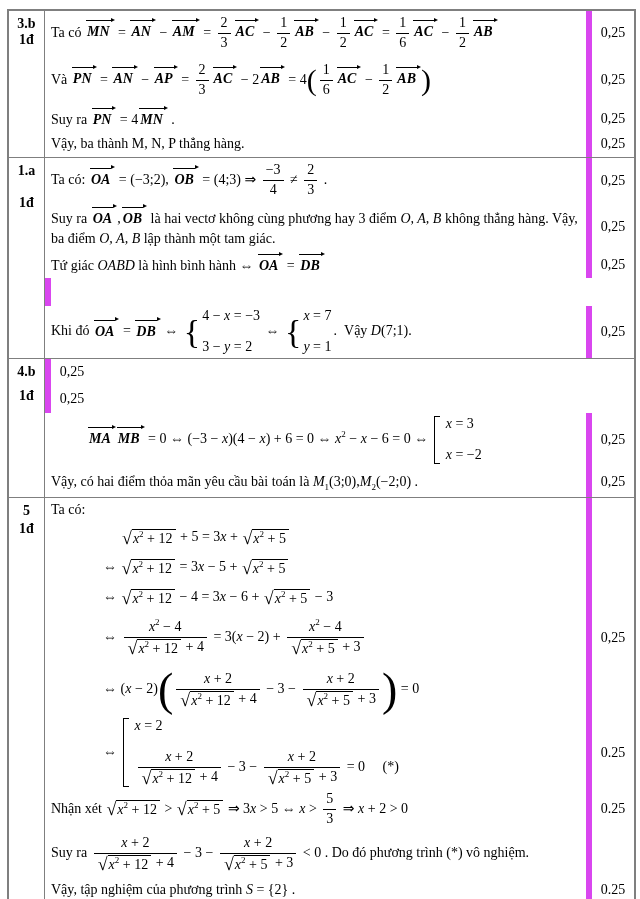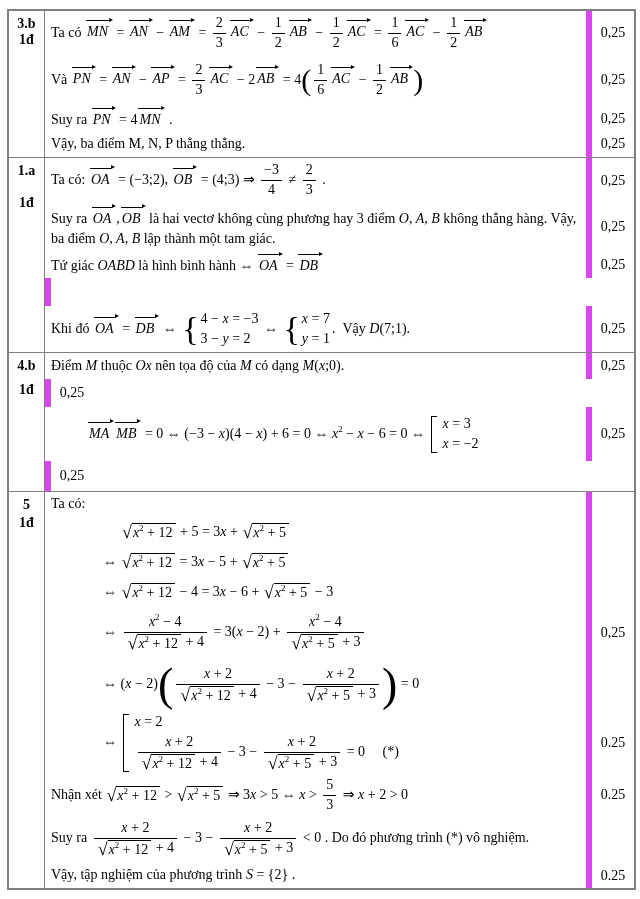--- a/index.html
+++ b/index.html
@@ -28,42 +28,42 @@
   .line { display: flex; align-items: center; }
   .ltext { flex: 1; padding: 2px 4px 2px 6px; line-height: 1.45; min-width: 0; }
   .lscore {
     width: 48px; flex: 0 0 48px;
     border-left: 6px solid #d946ef;
     align-self: stretch;
     display: flex; align-items: center; justify-content: center;
   }
   
   i { font-style: italic; }
-  .v { position: relative; display: inline-block; font-style: italic; padding: 3px 4px 0 1px; margin: 0 1px; }
+  .v { position: relative; display: inline-block; font-style: italic; padding: 3px 4px 0 1px; margin: 0 1px; font-weight: bold; }
   .v::before { content: ''; position: absolute; top: 1px; left: 0; right: 3px; border-top: 1px solid #000; }
   .v::after {
     content: ''; position: absolute; top: -1.5px; right: -1px;
     width: 0; height: 0;
     border-top: 2.5px solid transparent; border-bottom: 2.5px solid transparent;
     border-left: 4.5px solid #000;
   }
   .f { display: inline-block; vertical-align: middle; text-align: center; margin: 0 3px; }
   .f .n { display: block; border-bottom: 1px solid #000; padding: 0 3px 1px; line-height: 1.2; }
   .f .d { display: block; padding: 1px 3px 0; line-height: 1.2; }
   .q { display: inline-flex; align-items: flex-end; vertical-align: middle; margin: 0 1px; }
   .q .r { font-size: 18px; line-height: 15px; transform: translateY(-1px); }
   .q .i { border-top: 1px solid #000; padding: 1px 3px 0 1px; line-height: 1.15; }
   sup { font-size: 9px; vertical-align: super; line-height: 0; }
   sub { font-size: 9px; vertical-align: sub; line-height: 0; }
   .bp  { font-size: 30px; line-height: 0; vertical-align: middle; font-weight: 400; }
   .bp2 { font-size: 46px; line-height: 0; vertical-align: middle; font-weight: 400; }
   .cases { display: inline-flex; align-items: center; vertical-align: middle; margin: 0 2px; }
   .cb { font-size: 34px; line-height: 0; margin-right: 2px; }
   .sb { align-self: stretch; width: 6px; border: 1.5px solid #000; border-right: none; margin-right: 6px; }
-  .col { display: inline-flex; flex-direction: column; align-items: flex-start; gap: 3px; }
+  .col { display: inline-flex; flex-direction: column; align-items: flex-start; gap: 14px; }
   .col > span { line-height: 1.2; }
   .ind1 { padding-left: 42px; }
   .ind2 { padding-left: 58px; }
   .ind3 { padding-left: 76px; }
 </style>
 </head>
 <body>
 
 <div class="tbl">
 
@@ -79,21 +79,21 @@
       </div>
       <div class="line" style="min-height:50px">
         <div class="ltext">Và <i class="v">PN</i> = <i class="v">AN</i> − <i class="v">AP</i> = <span class="f"><span class="n">2</span><span class="d">3</span></span><i class="v">AC</i> − 2<i class="v">AB</i> = 4<span class="bp">(</span><span class="f"><span class="n">1</span><span class="d">6</span></span><i class="v">AC</i> − <span class="f"><span class="n">1</span><span class="d">2</span></span><i class="v">AB</i><span class="bp">)</span></div>
         <div class="lscore">0,25</div>
       </div>
       <div class="line" style="min-height:22px">
         <div class="ltext">Suy ra <i class="v">PN</i> = 4<i class="v">MN</i> .</div>
         <div class="lscore">0,25</div>
       </div>
       <div class="line" style="min-height:21px">
-        <div class="ltext">Vậy, ba điểm M, N, P thẳng thẳng.</div>
+        <div class="ltext">Vậy, ba thành M, N, P thẳng hàng.</div>
         <div class="lscore">0,25</div>
       </div>
     </div>
   </div>
 
   <div class="row">
     <div class="cid">
       <div>1.a</div>
       <div style="margin-top:16px;">1đ</div>
     </div>
@@ -132,37 +132,37 @@
     </div>
   </div>
 
   <div class="row">
     <div class="cid">
       <div>4.b</div>
       <div style="margin-top:8px;">1đ</div>
     </div>
     <div class="cbody">
       <div class="line" style="min-height:26px">
-        <div class="ltext">Điểm <i>M</i> thuộc <i>Ox</i> nên tọa độ của <i>M</i> có dạng <i>M</i>(<i>x</i>;0).</div>
         <div class="lscore">0,25</div>
       </div>
       <div class="line" style="min-height:28px">
         <div class="lscore">0,25</div>
       </div>
       <div class="line" style="min-height:54px">
         <div class="ltext ind1"><i class="v">MA</i><i class="v">MB</i> = 0 ⇔ (−3 − <i>x</i>)(4 − <i>x</i>) + 6 = 0 ⇔ <i>x</i><sup>2</sup> − <i>x</i> − 6 = 0 ⇔ <span class="cases">
               <span class="sb"></span>
               <span class="col">
                 <span><i>x</i> = 3</span>
                 <span><i>x</i> = −2</span>
               </span>
             </span></div>
         <div class="lscore">0,25</div>
       </div>
       <div class="line" style="min-height:30px">
+        <div class="ltext">Vậy, có hai điểm thỏa mãn yêu cầu bài toán là <i>M</i><sub>1</sub>(3;0),<i>M</i><sub>2</sub>(−2;0) .</div>
         <div class="lscore">0,25</div>
       </div>
     </div>
   </div>
 
   <div class="row">
     <div class="cid">
       <div>5</div>
       <div style="margin-top:2px;">1đ</div>
     </div>

